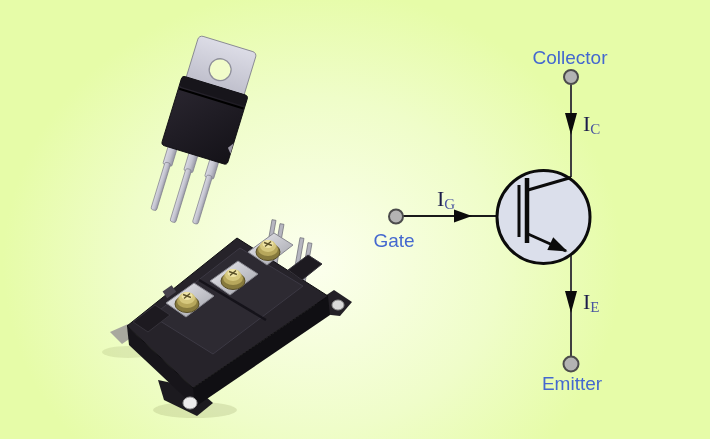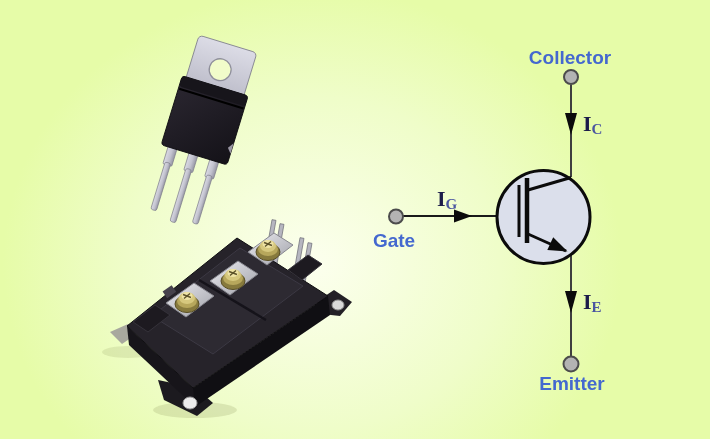--- a/index.html
+++ b/index.html
@@ -3,21 +3,20 @@
 <meta charset="utf-8">
 <style>
   html,body{margin:0;padding:0;background:#fff}
   body{font-family:"Liberation Sans",sans-serif}
   .stage{
     position:relative;width:710px;height:439px;overflow:hidden;
     background:radial-gradient(ellipse 360px 320px at 44% 60%,
       var(--bg-highlight,#fcffee) 0%,
       var(--bg-mid,#effdc9) 52%,
       var(--bg-base,#e6fca8) 86%);
-    font-weight:bold;
   }
   .stage svg{position:absolute;left:0;top:0}
   .term-label{font-family:"Liberation Sans",sans-serif;font-size:19px}
   .cur-main{font-family:"Liberation Serif",serif;font-size:22px}
   .cur-sub{font-family:"Liberation Serif",serif;font-size:15px}
 </style>
 </head>
 <body>
 
 <div class="stage">

